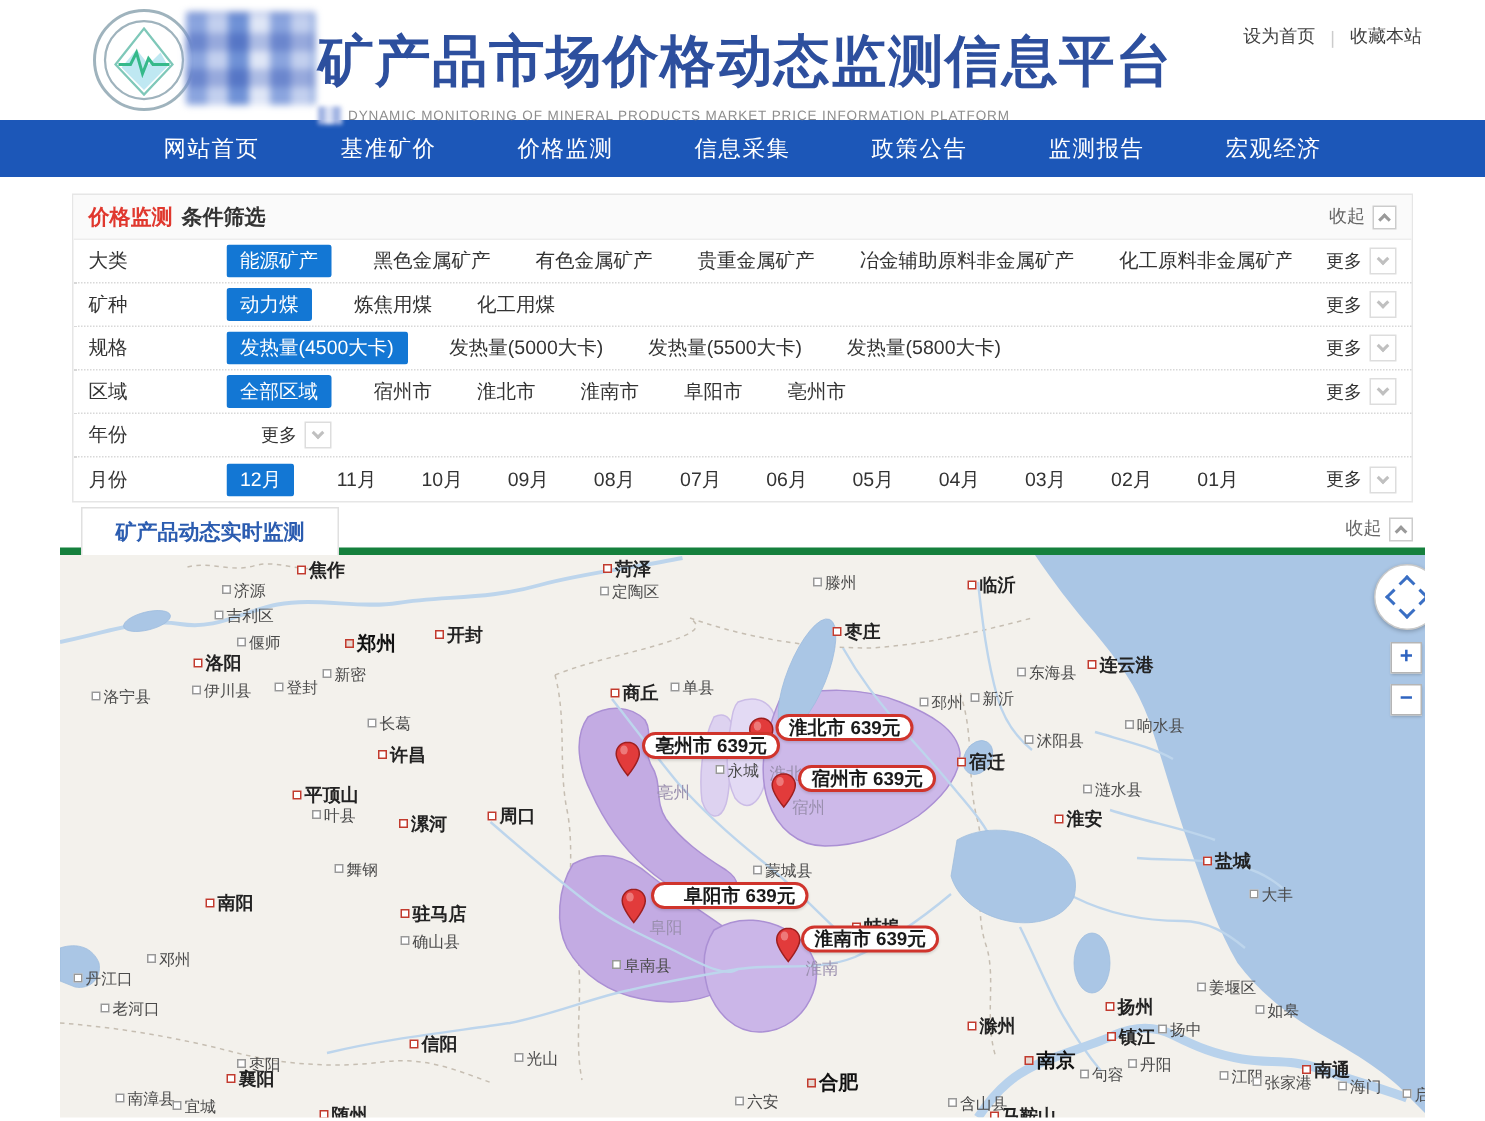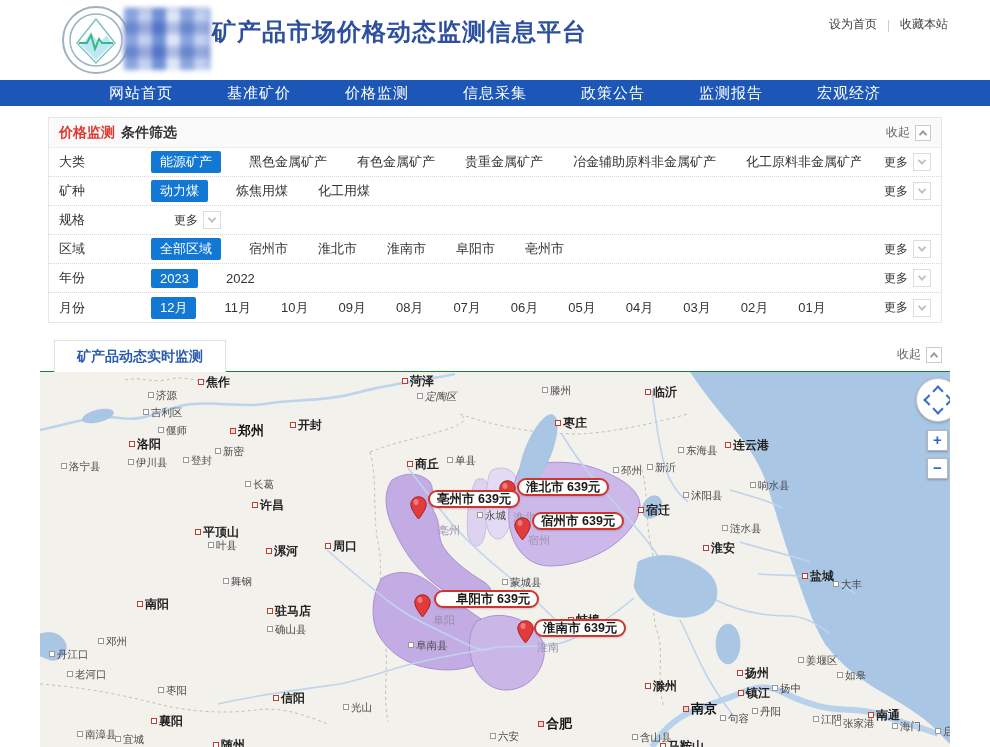--- a/index.html
+++ b/index.html
@@ -8,30 +8,30 @@
 
   
   .hdr { position:relative; height:80px; background:#fff; }
   .logo { position:absolute; left:62px; top:6px; width:68px; height:68px; border-radius:50%;
     border:2px solid #9fb3bd; display:flex; align-items:center; justify-content:center; background:#fff; }
   .redact-big { position:absolute; left:124px; top:8px; width:86px; height:62px;
     background:repeating-linear-gradient(90deg,#8aa4de 0 14px,#c2cfee 14px 28px,#6f91d6 28px 42px,#dfe6f6 42px 56px),
                repeating-linear-gradient(0deg,rgba(255,255,255,.45) 0 12px,rgba(90,120,200,.35) 12px 24px);
     background-blend-mode:multiply; filter:blur(2.5px); border-radius:2px; }
   .title-wrap { position:absolute; left:212px; top:16px; }
-  .site-title { font-size:24px; font-weight:bold; color:#2d4f9e; letter-spacing:1px; }
+  .site-title { font-size:37px; font-weight:bold; color:#2d4f9e; letter-spacing:1px; }
   .site-sub { margin-top:5px; font-size:9px; color:#8d8d8d; letter-spacing:.6px; display:flex; align-items:center; }
   .redact-small { display:inline-block; width:16px; height:12px; margin-right:4px;
     background:repeating-linear-gradient(90deg,#9fb2e2 0 5px,#d9e0f4 5px 10px); filter:blur(1.5px); }
   .hdr-links { position:absolute; right:42px; top:16px; font-size:12px; color:#555; display:flex; align-items:center; gap:10px; }
   .hdr-links a { color:#404040; text-decoration:none; cursor:pointer; }
   .hdr-sep { color:#ccc; }
 
   
-  .nav { height:26px; background:#1c57b8; display:flex; align-items:center; justify-content:space-evenly; padding:0 55px; }
+  .nav { height:38px; background:#1c57b8; display:flex; align-items:center; justify-content:space-evenly; padding:0 55px; }
   .nav-item { color:#fff; font-size:15px; text-decoration:none; cursor:pointer; letter-spacing:1px; }
 
   
   .panel { margin:11px 48px 0 48px; border:1px solid #e6e6e6; background:#fff; }
   .panel-hd { height:30px; background:#fafafa; border-bottom:1px solid #ededed;
     display:flex; align-items:center; padding:0 10px; }
   .p-tag { color:#e0382e; font-weight:bold; font-size:14px; margin-right:6px; }
   .p-title { color:#333; font-weight:bold; font-size:14px; }
   .p-right { margin-left:auto; display:flex; align-items:center; gap:5px; color:#666; font-size:12px; cursor:pointer; }
   .sq-btn { width:16px; height:16px; border:1px solid #ccc; background:#fff; display:inline-flex;
@@ -44,21 +44,21 @@
   .frow:last-child { border-bottom:none; }
   .flabel { width:92px; flex:0 0 92px; font-size:13px; color:#333; }
   .fchips { flex:1; display:flex; align-items:center; flex-wrap:nowrap; gap:26px; overflow:hidden; }
   .chip { font-size:13px; color:#333; cursor:pointer; white-space:nowrap; padding:2px 2px; }
   .chip.sel { background:#1377d4; color:#fff; padding:2px 9px; border-radius:2px; }
   .fmore { flex:0 0 70px; display:flex; align-items:center; justify-content:flex-end; gap:5px;
     font-size:12px; color:#333; cursor:pointer; }
   .fmore .sq-btn { width:18px; height:18px; border-color:#ddd; }
 
   
-  .map-hd { position:relative; height:33px; margin:16px 40px 0 40px; border-bottom:1px solid #15803d; }
+  .map-hd { position:relative; height:33px; margin:2px 40px 0 40px; border-bottom:5px solid #15803d; }
   .map-tab { position:absolute; left:14px; top:1px; height:33px; padding:0 22px; background:#fff;
     border:1px solid #e0e0e0; border-bottom:1px solid #fff; display:flex; align-items:center;
     color:#2b5cb0; font-weight:bold; font-size:14px; }
   .map-hd .p-right { position:absolute; right:8px; top:7px; }
 
   .map { position:relative; width:910px; height:375px; margin:0 40px; background:#f3f1ec; overflow:hidden; }
   .map svg.base { position:absolute; left:0; top:0; }
 
   .city { position:absolute; white-space:nowrap; z-index:5; font-size:10.5px; color:#4a4a4a; }
   .city::before { content:""; display:inline-block; width:4px; height:4px; background:#fff;
@@ -96,20 +96,24 @@
     <svg width="58" height="58" viewBox="0 0 58 58">
       <circle cx="29" cy="29" r="26" fill="none" stroke="#9fb3bd" stroke-width="1.5"></circle>
       <polygon points="29,8 48,32 29,52 10,32" fill="none" stroke="#7fc8b9" stroke-width="1.5"></polygon>
       <polygon points="14,34 24,22 32,32 40,24 45,33 29,49" fill="#bfe8f2"></polygon>
       <polyline points="12,32 20,32 24,24 28,38 32,28 35,32 46,32" fill="none" stroke="#35b98a" stroke-width="2"></polyline>
     </svg>
   </div>
   <div class="redact-big"></div>
   <div class="title-wrap">
     <div class="site-title">矿产品市场价格动态监测信息平台</div>
+    <div class="site-sub">
+      <span class="redact-small"></span>
+      <span>DYNAMIC MONITORING OF MINERAL PRODUCTS MARKET PRICE INFORMATION PLATFORM</span>
+    </div>
   </div>
   <div class="hdr-links">
     <a>设为首页</a>
     <span class="hdr-sep">|</span>
     <a>收藏本站</a>
   </div>
 </div>
 
 <div class="nav">
     <a class="nav-item">网站首页</a>
@@ -159,20 +163,26 @@
         </div>
         <div class="fmore">
           <span>更多</span>
           <span class="sq-btn">
             <i class="chev down"></i>
           </span>
         </div>
       </div>
       <div class="frow">
         <span class="flabel">规格</span>
+        <div class="fchips">
+          <span class="chip sel">发热量(4500大卡)</span>
+          <span class="chip">发热量(5000大卡)</span>
+          <span class="chip">发热量(5500大卡)</span>
+          <span class="chip">发热量(5800大卡)</span>
+        </div>
         <div class="fmore">
           <span>更多</span>
           <span class="sq-btn">
             <i class="chev down"></i>
           </span>
         </div>
       </div>
       <div class="frow">
         <span class="flabel">区域</span>
         <div class="fchips">
@@ -185,24 +195,20 @@
         </div>
         <div class="fmore">
           <span>更多</span>
           <span class="sq-btn">
             <i class="chev down"></i>
           </span>
         </div>
       </div>
       <div class="frow">
         <span class="flabel">年份</span>
-        <div class="fchips">
-          <span class="chip sel">2023</span>
-          <span class="chip">2022</span>
-        </div>
         <div class="fmore">
           <span>更多</span>
           <span class="sq-btn">
             <i class="chev down"></i>
           </span>
         </div>
       </div>
       <div class="frow">
         <span class="flabel">月份</span>
         <div class="fchips">
@@ -330,36 +336,36 @@
       <span class="city major" style="left: 620px; top: 366px;">马鞍山</span>
       <span class="city county" style="left: 108px; top: 17px;">济源</span>
       <span class="city county" style="left: 103px; top: 34px;">吉利区</span>
       <span class="city county" style="left: 118px; top: 52px;">偃师</span>
       <span class="city county" style="left: 175px; top: 73px;">新密</span>
       <span class="city county" style="left: 143px; top: 82px;">登封</span>
       <span class="city county" style="left: 88px; top: 84px;">伊川县</span>
       <span class="city county" style="left: 21px; top: 88px;">洛宁县</span>
       <span class="city county" style="left: 205px; top: 106px;">长葛</span>
       <span class="city county" style="left: 168px; top: 167px;">叶县</span>
-      <span class="city county" style="left: 377px; top: 18px; font-style: italic;">定陶区</span>
+      <span class="city county" style="left: 360px; top: 18px;">定陶区</span>
       <span class="city county" style="left: 407px; top: 46px; margin-top: 36px;">单县</span>
       <span class="city county" style="left: 502px; top: 12px;">滕州</span>
       <span class="city county" style="left: 573px; top: 92px;">邳州</span>
       <span class="city county" style="left: 607px; top: 89px;">新沂</span>
       <span class="city county" style="left: 638px; top: 72px;">东海县</span>
       <span class="city county" style="left: 643px; top: 117px;">沭阳县</span>
       <span class="city county" style="left: 710px; top: 107px;">响水县</span>
       <span class="city county" style="left: 682px; top: 150px;">涟水县</span>
-      <span class="city county" style="left: 793px; top: 206px; text-align: center;">大丰</span>
+      <span class="city county" style="left: 793px; top: 220px; text-align: center;">大丰</span>
       <span class="city county" style="left: 183px; top: 203px;">舞钢</span>
       <span class="city county" style="left: 227px; top: 251px;">确山县</span>
       <span class="city county" style="left: 58px; top: 263px;">邓州</span>
       <span class="city county" style="left: 9px; top: 276px;">丹江口</span>
       <span class="city county" style="left: 27px; top: 296px;">老河口</span>
-      <span class="city county" style="left: 118px; top: 312px;">枣阳</span>
+      <span class="city county" style="left: 118px; top: 333px;">枣阳</span>
       <span class="city county" style="left: 303px; top: 329px;">光山</span>
       <span class="city county" style="left: 37px; top: 356px;">南漳县</span>
       <span class="city county" style="left: 75px; top: 361px;">宜城</span>
       <span class="city county" style="left: 368px; top: 267px;">阜南县</span>
       <span class="city county" style="left: 450px; top: 358px;">六安</span>
       <span class="city county" style="left: 592px; top: 359px;">含山县</span>
       <span class="city county" style="left: 758px; top: 282px;">姜堰区</span>
       <span class="city county" style="left: 797px; top: 297px;">如皋</span>
       <span class="city county" style="left: 732px; top: 310px;">扬中</span>
       <span class="city county" style="left: 712px; top: 333px;">丹阳</span>

